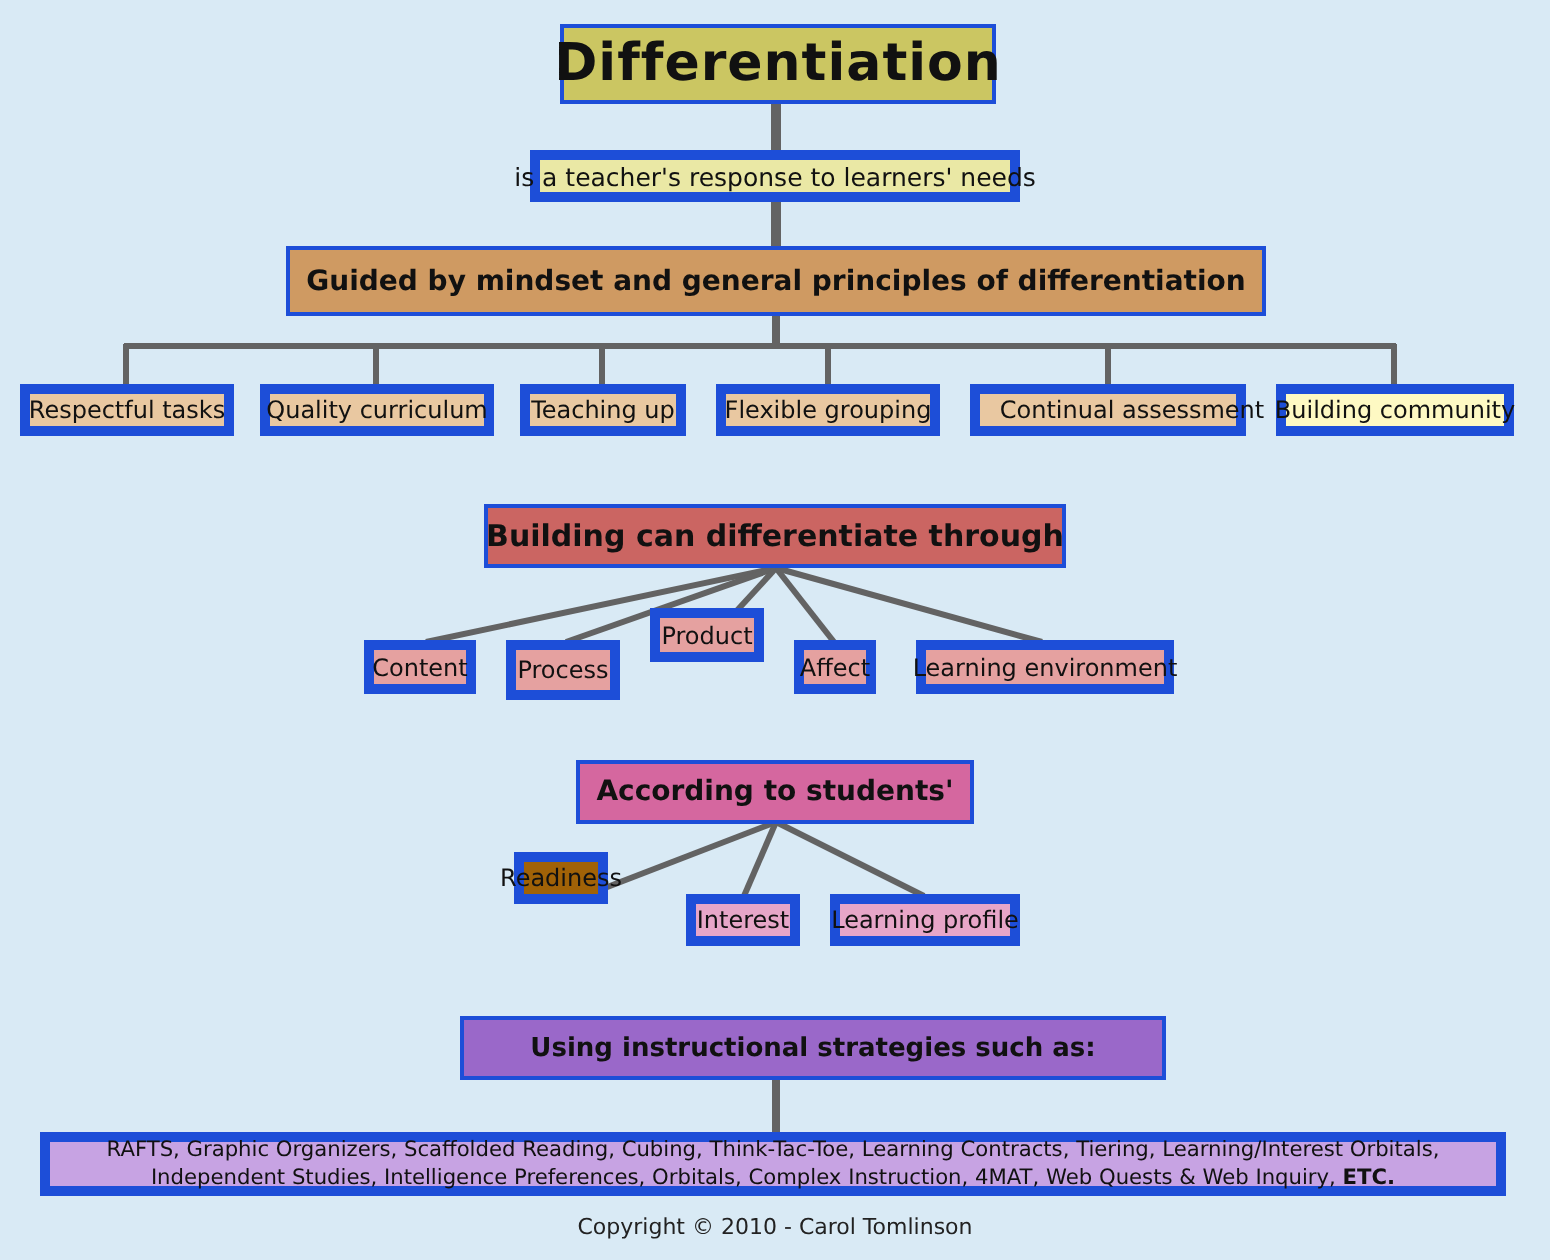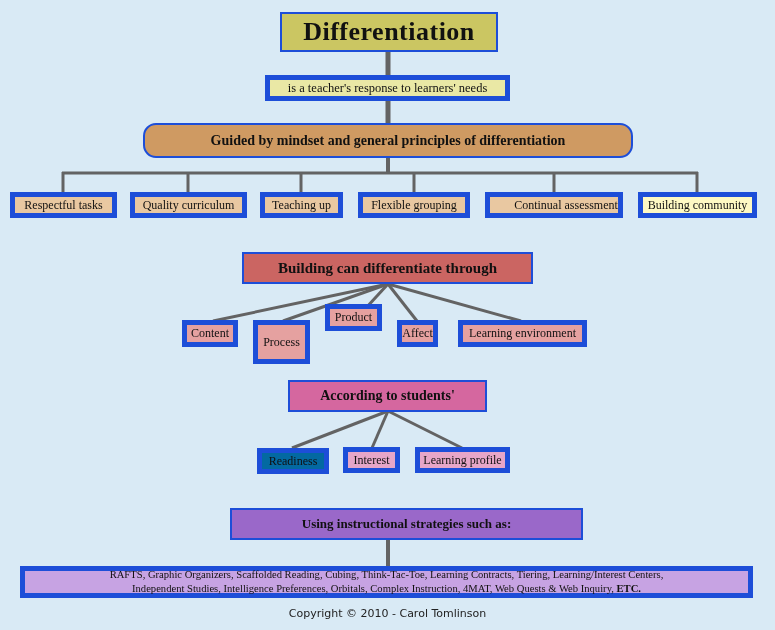--- a/index.html
+++ b/index.html
@@ -16,21 +16,20 @@
   .connectors{position:absolute;left:0;top:0;}
   .node{
     position:absolute;
     display:flex;align-items:center;justify-content:center;
     text-align:center;
     color:#111;
     background:#fff;
     border:5px solid #1d4ed8;
     box-sizing:border-box;
     white-space:nowrap;
-    font-family:Liberation Serif, serif;
   }
   .hdr{border-width:2px;font-weight:bold;}
   .title-node{font-size:26px;letter-spacing:.5px;}
   .sub-node{font-size:12.5px;}
   .band-hdr{font-size:14px;}
   .band-hdr-lg{font-size:15px;}
   .leaf{font-size:12px;}
   .strategies-list{
     font-size:10.6px;
     flex-direction:column;
@@ -75,45 +74,45 @@
       <line x1="388" y1="411" x2="462" y2="448" stroke-width="3"></line>
 
       <line x1="388" y1="540" x2="388" y2="566" stroke-width="4"></line>
     </g>
   </svg>
 
   <div class="node hdr title-node" style="left: 280px; top: 12px; width: 218px; height: 40px; background-color: rgb(203, 198, 98);">Differentiation</div>
 
   <div class="node sub-node" style="left: 265px; top: 75px; width: 245px; height: 26px; background-color: rgb(234, 232, 165);">is a teacher's response to learners' needs</div>
 
-  <div class="node hdr band-hdr" style="left: 143px; top: 123px; width: 490px; height: 35px; background-color: rgb(207, 154, 98); border-radius: 13px;">Guided by mindset and general principles of differentiation</div>
+  <div class="node hdr band-hdr" style="left: 143px; top: 123px; width: 490px; height: 35px; background-color: rgb(207, 154, 98);">Guided by mindset and general principles of differentiation</div>
 
   <div class="node leaf" style="left: 10px; top: 192px; width: 107px; height: 26px; background-color: rgb(233, 200, 161);">Respectful tasks</div>
   <div class="node leaf" style="left: 130px; top: 192px; width: 117px; height: 26px; background-color: rgb(233, 200, 161);">Quality curriculum</div>
   <div class="node leaf" style="left: 260px; top: 192px; width: 83px; height: 26px; background-color: rgb(233, 200, 161);">Teaching up</div>
   <div class="node leaf" style="left: 358px; top: 192px; width: 112px; height: 26px; background-color: rgb(233, 200, 161);">Flexible grouping</div>
   <div class="node leaf" style="left: 485px; top: 192px; width: 138px; height: 26px; background-color: rgb(233, 200, 161); padding-left: 24px;">Continual assessment</div>
   <div class="node leaf" style="left: 638px; top: 192px; width: 119px; height: 26px; background-color: #fef9c3;">Building community</div>
 
   <div class="node hdr band-hdr-lg" style="left: 242px; top: 252px; width: 291px; height: 32px; background-color: rgb(203, 101, 98);">Building can differentiate through</div>
 
   <div class="node leaf" style="left: 182px; top: 320px; width: 56px; height: 27px; background-color: rgb(229, 161, 160);">Content</div>
-  <div class="node leaf" style="left: 253px; top: 320px; width: 57px; height: 44px; background-color: rgb(229, 161, 160);">Process</div>
+  <div class="node leaf" style="left: 253px; top: 320px; width: 57px; height: 30px; background-color: rgb(229, 161, 160);">Process</div>
   <div class="node leaf" style="left: 325px; top: 304px; width: 57px; height: 27px; background-color: rgb(229, 161, 160);">Product</div>
   <div class="node leaf" style="left: 397px; top: 320px; width: 41px; height: 27px; background-color: rgb(229, 161, 160);">Affect</div>
   <div class="node hdr band-hdr" style="left: 288px; top: 380px; width: 199px; height: 32px; background-color: rgb(213, 103, 159);">According to students'</div>
 
   <div class="node leaf" style="left: 458px; top: 320px; width: 129px; height: 27px; background-color: rgb(229, 161, 160);">Learning environment</div>
 
-  <div class="node leaf" style="left: 257px; top: 448px; width: 72px; height: 26px; background-color: #0369a1;">Readiness</div>
+  <div class="node leaf" style="left: 257px; top: 426px; width: 47px; height: 26px; background-color: #a16207;">Readiness</div>
   <div class="node leaf" style="left: 343px; top: 447px; width: 57px; height: 26px; background-color: rgb(231, 166, 200);">Interest</div>
   <div class="node leaf" style="left: 415px; top: 447px; width: 95px; height: 26px; background-color: rgb(231, 166, 200);">Learning profile</div>
 
   <div class="node hdr band-hdr" style="left: 230px; top: 508px; width: 353px; height: 32px; font-size: 13px; background-color: rgb(154, 104, 201);">Using instructional strategies such as:</div>
 
   <div class="node strategies-list" style="left: 20px; top: 566px; width: 733px; height: 32px; background-color: rgb(199, 163, 227);">
-    <div class="row">RAFTS, Graphic Organizers, Scaffolded Reading, Cubing, Think-Tac-Toe, Learning Contracts, Tiering,  Learning/Interest Centers,</div>
+    <div class="row">RAFTS, Graphic Organizers, Scaffolded Reading, Cubing, Think-Tac-Toe, Learning Contracts, Tiering,  Learning/Interest Orbitals,</div>
     <div class="row"><span>Independent Studies, Intelligence Preferences, Orbitals, Complex Instruction, 4MAT, Web Quests &amp; Web Inquiry,</span> <b class="etc">ETC.</b></div>
   </div>
 
   <div class="copyright">Copyright © 2010 - Carol Tomlinson</div>
 
 </div>
 
 </body></html>

